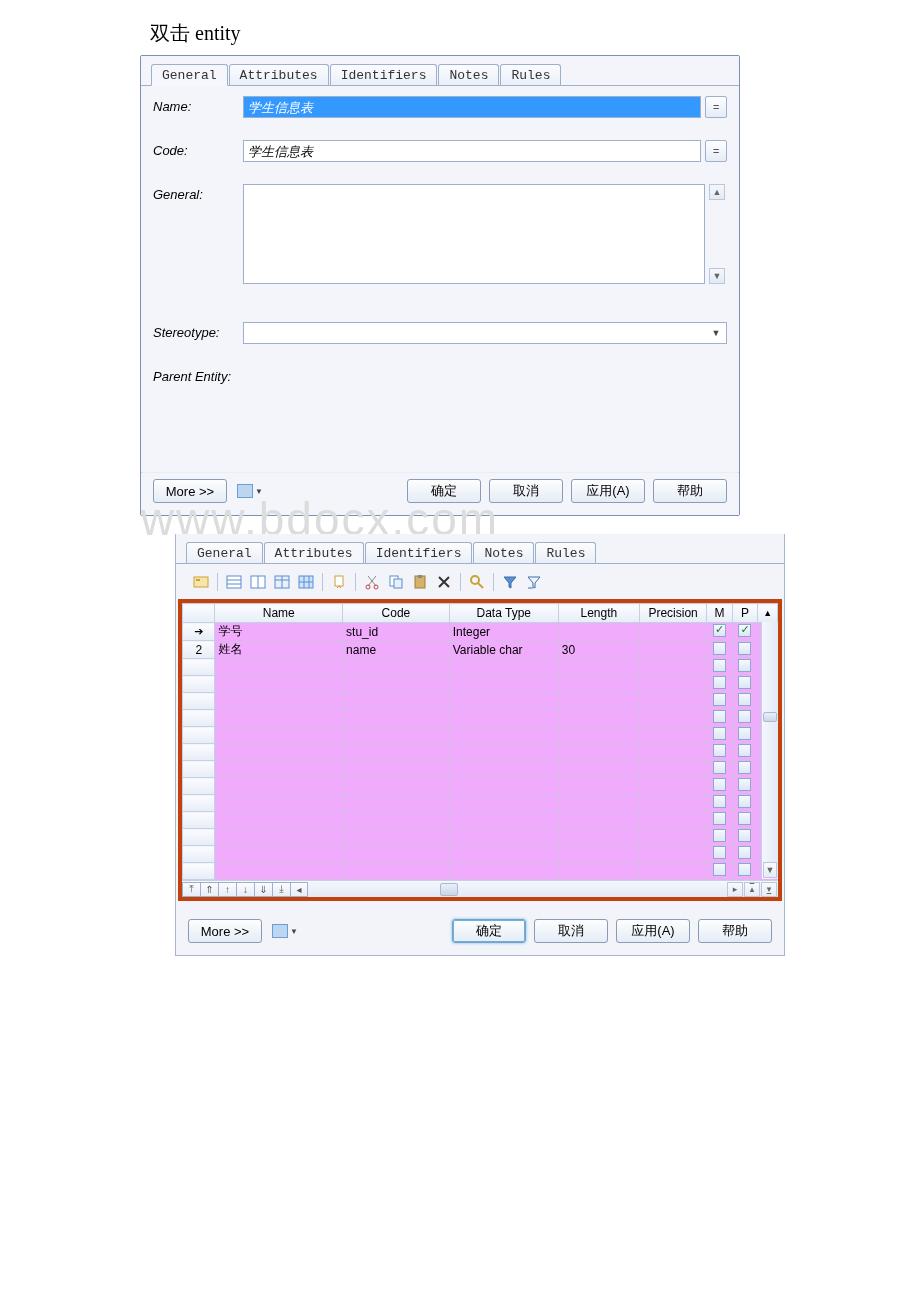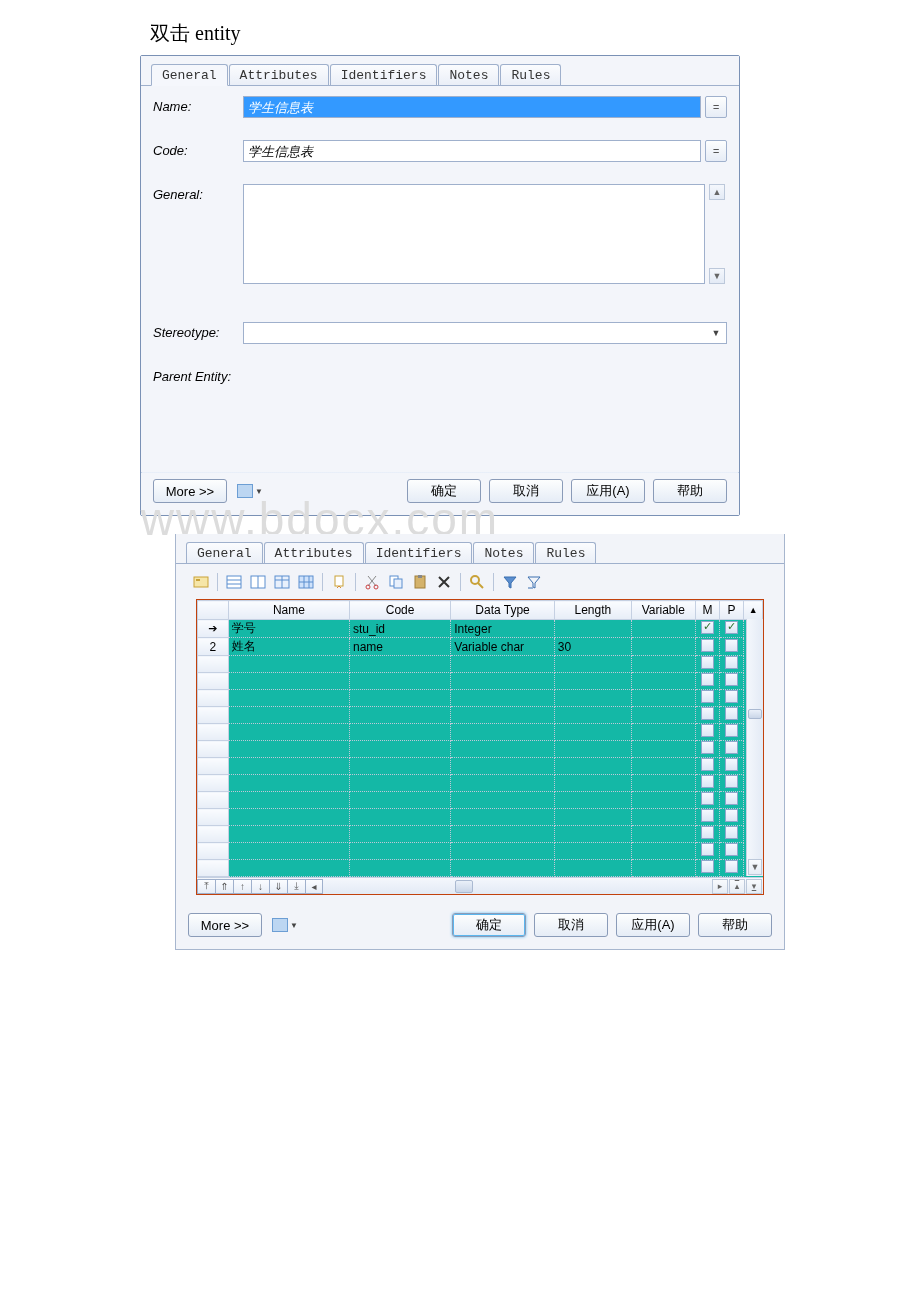--- a/index.html
+++ b/index.html
@@ -86,21 +86,21 @@
     
     .toolbar {
       display:flex; align-items:center; gap:2px; padding: 8px 14px 6px 14px;
       border-top: 1px solid #9fb0cc; position:relative; top:-1px; background:#f2f4f9; z-index:1;
     }
     .tbtn { width: 22px; height: 20px; display:flex; align-items:center; justify-content:center; font-size:13px; }
     .tsep { width:1px; height:18px; background:#b8c5da; margin:0 3px; }
     .tbtn svg { width:16px; height:16px; }
     
     .grid-wrap {
-      margin: 0 20px; border: 1px solid #c2410c; background:#14b8a6; position:relative; z-index:1;
+      margin: 0 2px; border: 4px solid #c2410c; background:#f0abfc; position:relative; z-index:1;
     }
     .grid { width:100%; border-collapse:collapse; font-size:12px; table-layout:fixed; }
     .grid th {
       background: linear-gradient(#fafcff,#e7edf7); border:1px solid #c5d0e2;
       font-weight:normal; padding:2px 3px; height:18px; font-size:12px;
     }
     .grid td { border:1px dotted #bfc8d8; padding:0 3px; height:17px; }
     .grid .rowhead { background: linear-gradient(#fafcff,#e7edf7); border:1px solid #c5d0e2; text-align:center; width:28px; }
     .grid .rowhead.arrow { font-size:11px; }
     .gcheck { width:13px; height:13px; border:1px solid #8ea7cb; background:linear-gradient(#f5f9ff,#dbe6f5); display:inline-block; position:relative; }
@@ -312,21 +312,21 @@
             <col style="width:22px">
             <col style="width:17px">
         </colgroup>
         <thead>
           <tr>
             <th></th>
             <th>Name</th>
             <th>Code</th>
             <th>Data Type</th>
             <th>Length</th>
-            <th>Variable</th>
+            <th>Precision</th>
             <th>M</th>
             <th>P</th>
             <th style="font-size:9px;">▲</th>
           </tr>
         </thead>
         <tbody id="grid-body">
             <tr>
               <td class="rowhead arrow">➔</td>
               <td>学号</td>
               <td>stu_id</td>

